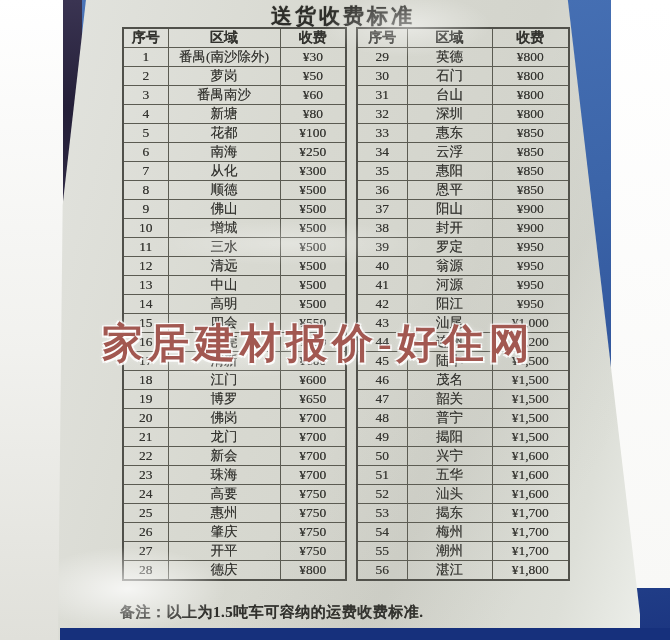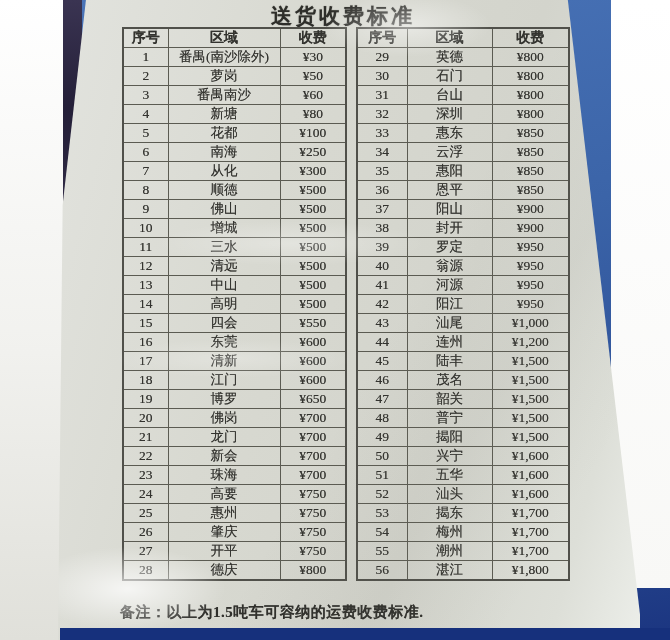--- a/index.html
+++ b/index.html
@@ -442,14 +442,15 @@
               <td>¥1,800</td>
             </tr>
           </tbody>
       </table>
 
     </div>
 
     <div class="note">备注：以上为1.5吨车可容纳的运费收费标准.</div>
   </div>
 
+  <div class="watermark">家居建材报价-好住网</div>
   <div class="bottom-band"></div>
 </div>
 
 </body></html>

